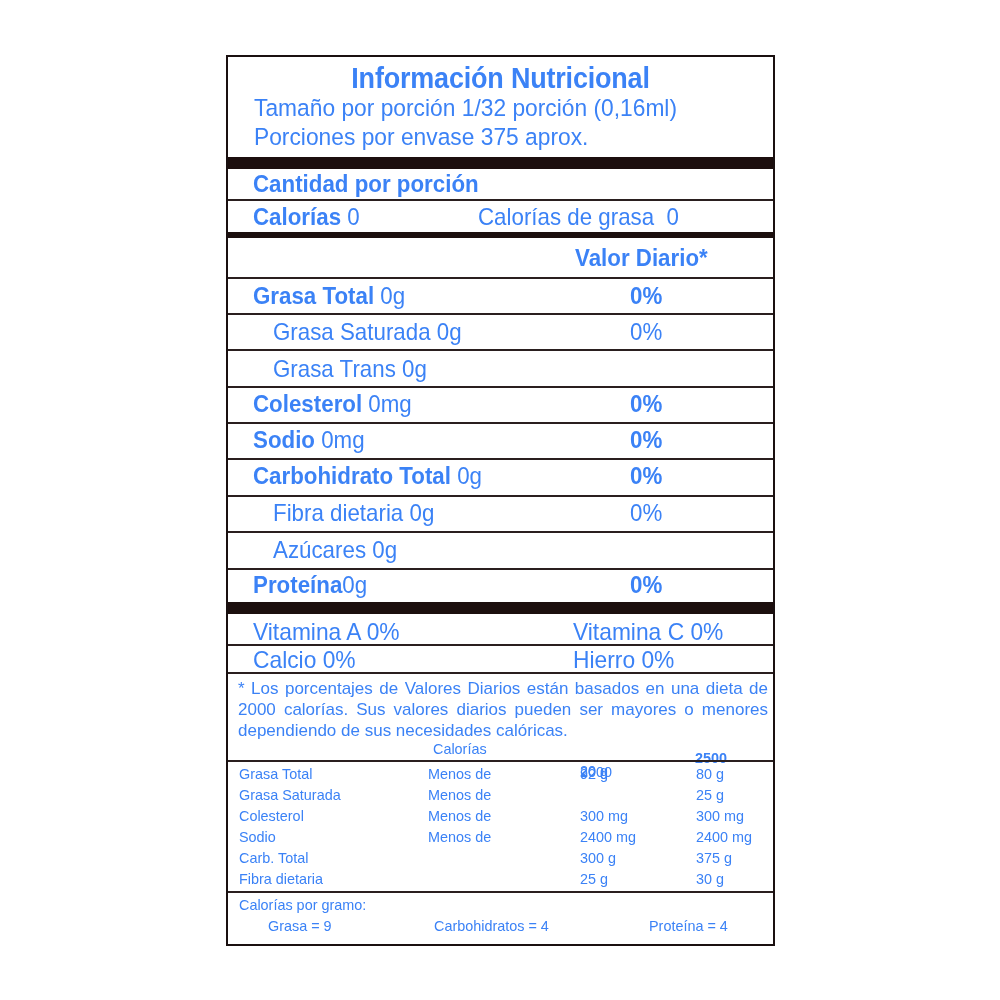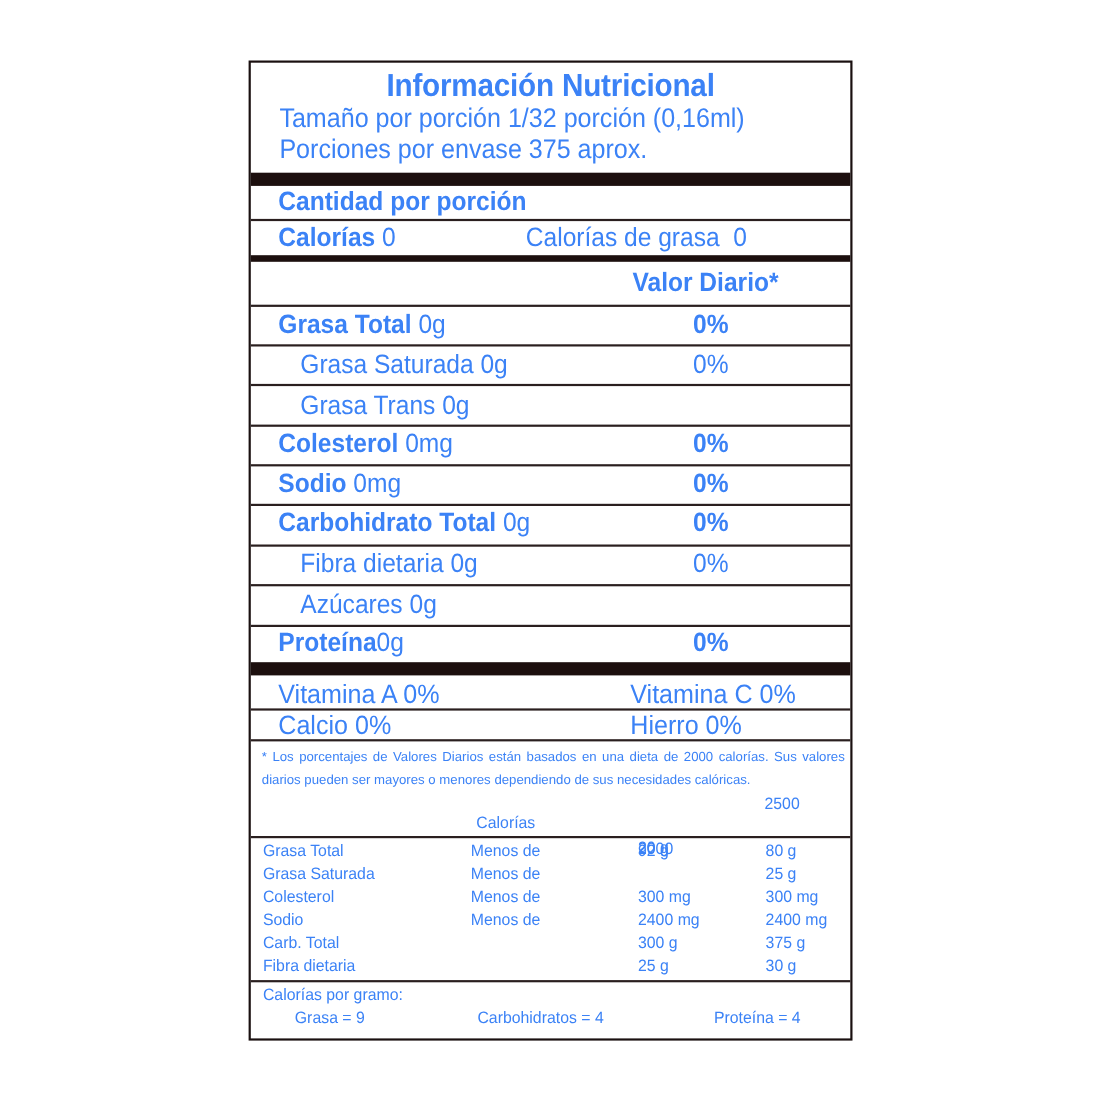--- a/index.html
+++ b/index.html
@@ -13,21 +13,21 @@
     .hline { position: absolute; left: 0; right: 0; background: #2a1f1f; }
     .thin { height: 1.5px; }
     .thick { background: #1c0f0e; }
     .title { font-weight: bold; font-size: 29px; left: 0; right: 0; text-align: center; top: 5px; transform: scaleX(0.93); transform-origin: center; letter-spacing: -0.2px; }
     .sub { font-size: 24.5px; left: 26px; transform: scaleX(0.93); transform-origin: left; }
     .row-text { font-size: 24px; left: 25px; transform: scaleX(0.93); transform-origin: left; }
     .indent { left: 45px; }
     .b { font-weight: bold; }
     .pct { font-size: 24px; left: 402px; transform: scaleX(0.93); transform-origin: left; }
     .vit { font-size: 24px; transform: scaleX(0.95); transform-origin: left; }
-    .foot { font-size: 12px; left: 10px; width: 530px; line-height: 21px; text-align: justify; }
+    .foot { font-size: 17px; left: 10px; width: 530px; line-height: 21px; text-align: justify; }
     .tbl { font-size: 15px; transform: scaleX(0.96); transform-origin: left; }
   </style>
 </head>
 <body>
 
 <div class="label">
 
   <div class="abs title">Información Nutricional</div>
   <div class="abs sub" style="top:37px;">Tamaño por porción 1/32 porción (0,16ml)</div>
   <div class="abs sub" style="top:66px;">Porciones por envase 375 aprox.</div>
@@ -116,21 +116,21 @@
   <div class="abs vit" style="top:561px;left:345px;">Vitamina C 0%</div>
   <div class="hline thin" style="top:587px;"></div>
   <div class="abs vit" style="top:589px;left:25px;">Calcio 0%</div>
   <div class="abs vit" style="top:589px;left:345px;">Hierro 0%</div>
   <div class="hline thin" style="top:615px;"></div>
 
   <div class="abs foot" style="top:621px;white-space:normal;">* Los porcentajes de Valores Diarios están basados en una dieta de 2000 calorías. Sus valores diarios pueden ser mayores o menores dependiendo de sus necesidades calóricas.</div>
 
   <div class="abs tbl" style="top:683px;left:205px;">Calorías</div>
   <div class="abs tbl" style="top:683px;left:352px;margin-top:23px;">2000</div>
-  <div class="abs tbl" style="top:665px;left:467px;">2500</div>
+  <div class="abs tbl" style="top:692px;left:467px;font-weight:bold;">2500</div>
   <div class="hline" style="top:703px;height:2px;"></div>
 
   <div class="abs tbl" style="top:708px;left:11px;">Grasa Total</div>
   <div class="abs tbl" style="top:708px;left:200px;">Menos de</div>
   <div class="abs tbl" style="top:708px;left:352px;">92 g</div>
   <div class="abs tbl" style="top:708px;left:468px;text-align:center;">80 g</div>
 
   <div class="abs tbl" style="top:729px;left:11px;">Grasa Saturada</div>
   <div class="abs tbl" style="top:729px;left:200px;">Menos de</div>
   <div class="abs tbl" style="top:705px;left:352px;">20 g</div>

